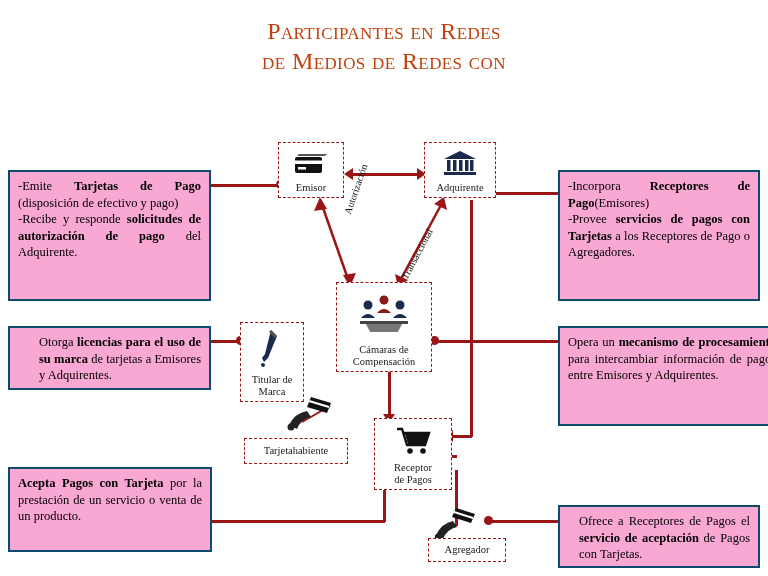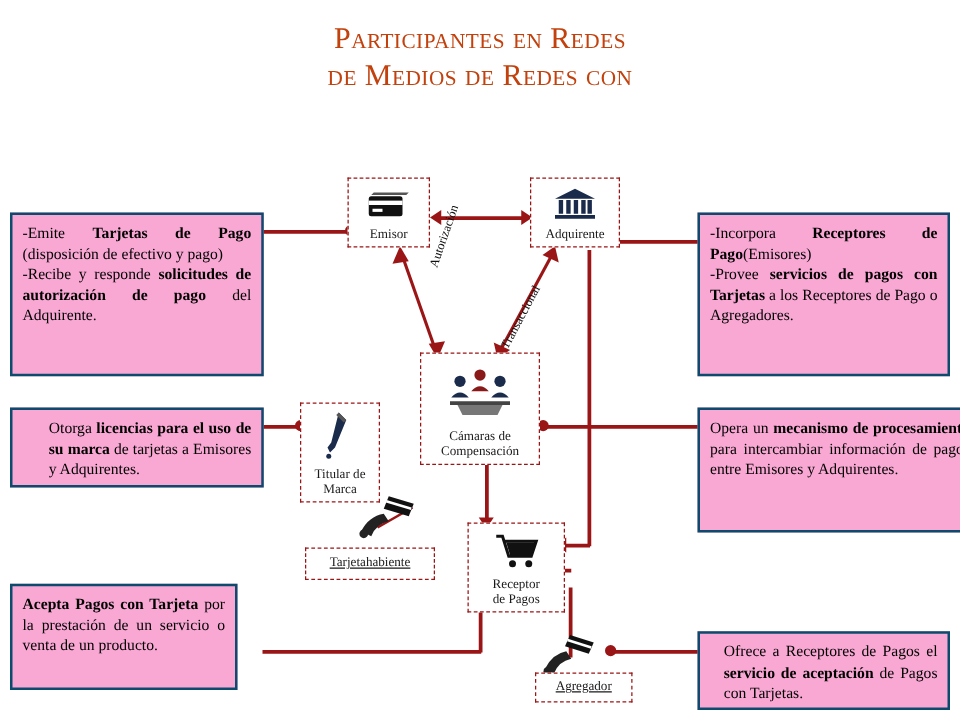--- a/index.html
+++ b/index.html
@@ -83,21 +83,20 @@
     box-sizing: border-box;
     display: flex;
     align-items: center;
     justify-content: center;
   }
   .plainnode .label {
     font-size: 10.5px;
     line-height: 12px;
     text-align: center;
     color: #1a1a1a;
-    text-decoration: underline;
   }
   .freeicon { }
 
   
   .hline { background: #9a1515; height: 2.5px; }
   .vline { background: #9a1515; width: 2.5px; }
   .dot {
     width: 9px; height: 9px;
     background: #9a1515;
     border-radius: 50%;
@@ -295,21 +294,21 @@
     <b>licencias para el uso de su marca</b>
     <span>de tarjetas a Emisores y Adquirentes.</span>
   </div>
 
   <div class="abs textbox" style="left:558px; top:299px; width:228px; height:100px;">
     <span>Opera un</span>
     <b>mecanismo de procesamiento</b>
     <span>para intercambiar información de pagos entre Emisores y Adquirentes.</span>
   </div>
 
-  <div class="abs textbox" style="left:8px; top:440px; width:182px; height:85px;">
+  <div class="abs textbox" style="left:8px; top:440px; width:204px; height:85px;">
     <b>Acepta Pagos con Tarjeta</b>
     <span>por la prestación de un servicio o venta de un producto.</span>
   </div>
 
   <div class="abs textbox" style="left:558px; top:478px; width:202px; height:63px;padding-left:19px;">
     <span>Ofrece a Receptores de Pagos el</span>
     <b>servicio de aceptación</b>
     <span>de Pagos con Tarjetas.</span>
   </div>
 

